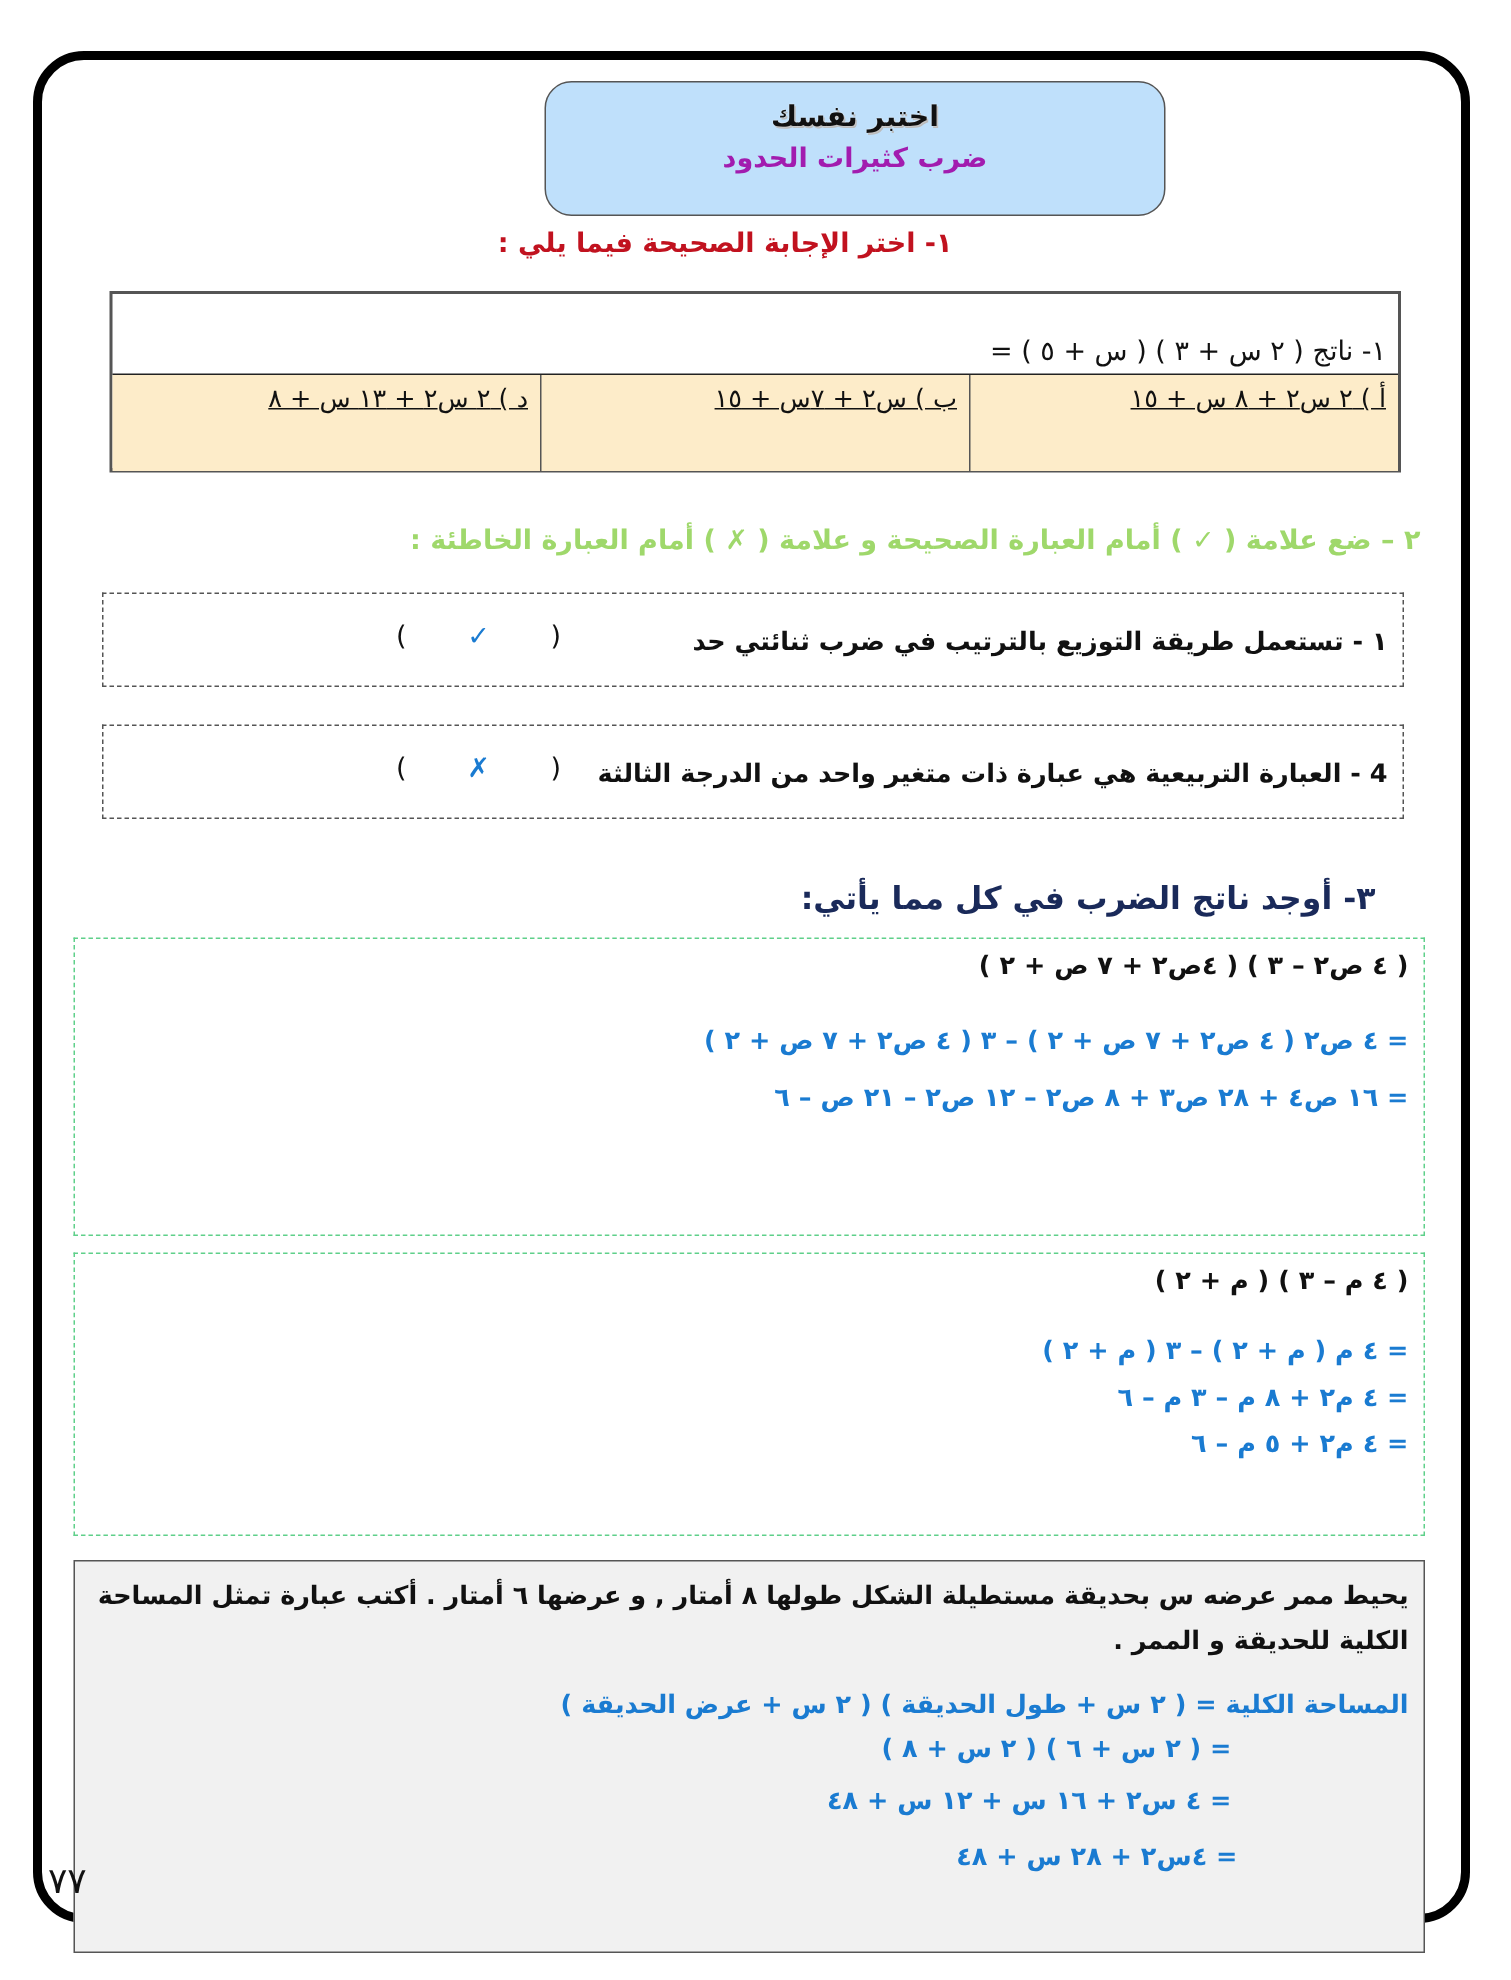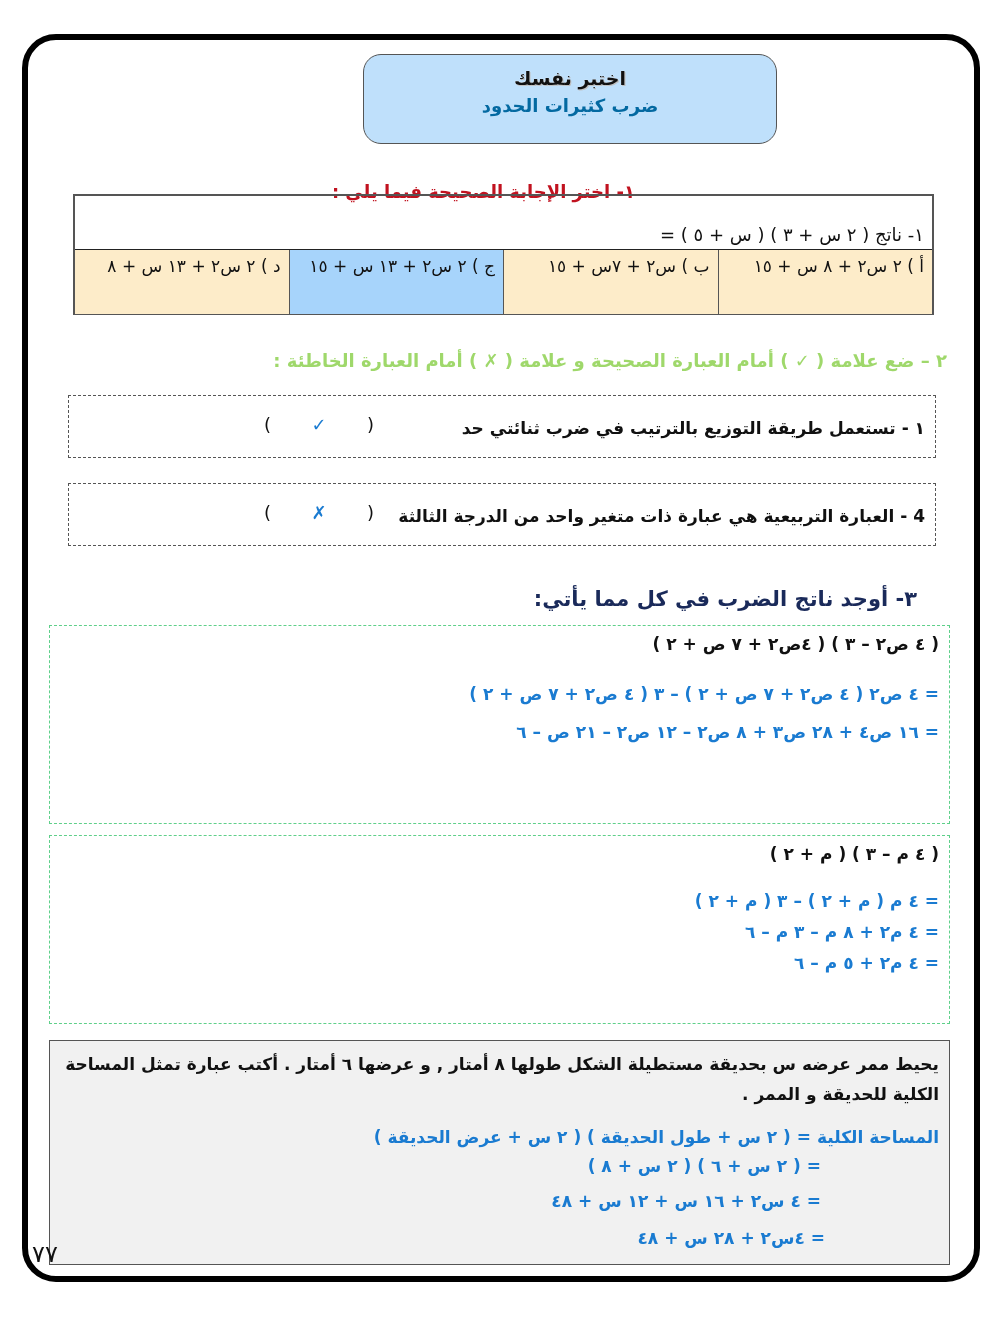--- a/index.html
+++ b/index.html
@@ -5,48 +5,48 @@
   html, body { margin:0; padding:0; background:#ffffff; }
   body { width:1007px; height:1320px; position:relative; overflow:hidden;
          font-family:"DejaVu Sans", sans-serif; }
   .frame { position:absolute; left:22px; top:34px; width:958px; height:1248px;
            border:6px solid #000; border-radius:34px; box-sizing:border-box; }
   .title-box { position:absolute; left:363px; top:54px; width:414px; height:90px;
                background:#bfe0fb; border:1.5px solid #555; border-radius:18px;
                box-sizing:border-box; text-align:center; direction:rtl; }
   .title-main { margin-top:12px; font-size:19px; font-weight:bold; color:#111;
                 text-shadow:0 0 1px #fff, 1px 1px 0 #bbb; }
-  .title-sub { margin-top:6px; font-size:18px; font-weight:bold; color:#0369a1; }
+  .title-sub { margin-top:6px; font-size:18px; font-weight:bold; color:#a21caf; }
   .q1-heading { position:absolute; right:372px; top:152px; direction:rtl;
-                font-size:18px; font-weight:bold; color:#c1121f;margin-top:29px; }
+                font-size:18px; font-weight:bold; color:#c1121f; }
   .mc-table { position:absolute; left:73px; top:194px; width:861px; height:121px;
               border:2px solid #555; border-bottom-width:3px; box-sizing:border-box; }
   .mc-question { height:53px; position:relative; direction:rtl; }
   .mc-question span { position:absolute; right:8px; bottom:4px; font-size:18px; color:#111; }
   .mc-options { display:flex; flex-direction:row-reverse; height:64px; border-top:1.5px solid #222; }
   .mc-opt { flex:1; background:#fdecc9; border-left:1.5px solid #555; direction:rtl;
-            padding:6px 8px; font-size:17px; color:#111; box-sizing:border-box; }
+            padding:6px 8px; font-size:17px; color:#111; box-sizing:border-box;text-decoration:underline; }
   .mc-opt:last-child { border-left:none; }
   .mc-opt.correct { background:#a7d4fb; }
   .q2-heading { position:absolute; right:60px; top:350px; direction:rtl; font-size:18px;
                 font-weight:bold; color:#9fd86b; }
   .tf-box { position:absolute; left:68px; width:868px; height:63px; border:1.5px dashed #555;
             box-sizing:border-box; direction:rtl; }
   .tf-text { position:absolute; right:10px; top:22px; font-size:17px; font-weight:bold; color:#111; }
   .tf-paren { position:absolute; left:195px; top:18px; width:110px; display:flex;
               justify-content:space-between; font-size:18px; color:#111; direction:ltr; }
   .tf-mark { color:#1a7bd1; font-size:18px; }
   .q3-heading { position:absolute; right:90px; top:587px; direction:rtl; font-size:21px;
                 font-weight:bold; color:#1a2a5a; }
   .work-box { position:absolute; left:49px; width:901px; border:1.5px dashed #5fd08a;
               box-sizing:border-box; direction:rtl; }
   .work-line { position:absolute; right:10px; font-size:17px; white-space:nowrap; }
   .work-line.black { color:#111; font-weight:bold; }
   .work-line.blue { color:#1a7bd1; font-weight:bold; }
-  .word-box { position:absolute; left:49px; top:1040px; width:901px; height:225px;
+  .word-box { position:absolute; left:49px; top:1040px; width:901px; height:262px;
               background:#f1f1f1; border:1.5px solid #555; box-sizing:border-box; direction:rtl; }
   .word-text { position:absolute; right:10px; left:10px; top:8px; font-size:17px; font-weight:bold;
                color:#111; line-height:30px; }
   .page-num { position:absolute; left:32px; top:1240px; font-size:24px; color:#111; }
 </style>
 </head>
 <body>
 
 <div class="frame"></div>
 
@@ -57,21 +57,20 @@
 
 <div class="q1-heading">١- اختر الإجابة الصحيحة فيما يلي :</div>
 
 <div class="mc-table">
   <div class="mc-question">
     <span>١- ناتج ( ٢ س + ٣ ) ( س + ٥ ) =</span>
   </div>
   <div class="mc-options">
     <div class="mc-opt">أ )  ٢ س٢ + ٨ س + ١٥</div>
     <div class="mc-opt">ب )  س٢ + ٧س + ١٥</div>
-    <div class="mc-opt correct">ج ) ٢ س٢ + ١٣ س + ١٥</div>
     <div class="mc-opt">د ) ٢ س٢ + ١٣ س + ٨</div>
   </div>
 </div>
 
 <div class="q2-heading">٢ – ضع علامة (  ✓  ) أمام العبارة الصحيحة و علامة (  ✗  ) أمام العبارة الخاطئة :</div>
 
 <div class="tf-box" style="top:395px;">
   <div class="tf-text">١ - تستعمل طريقة التوزيع بالترتيب في ضرب ثنائتي حد</div>
   <div class="tf-paren">
     <span>(</span>

